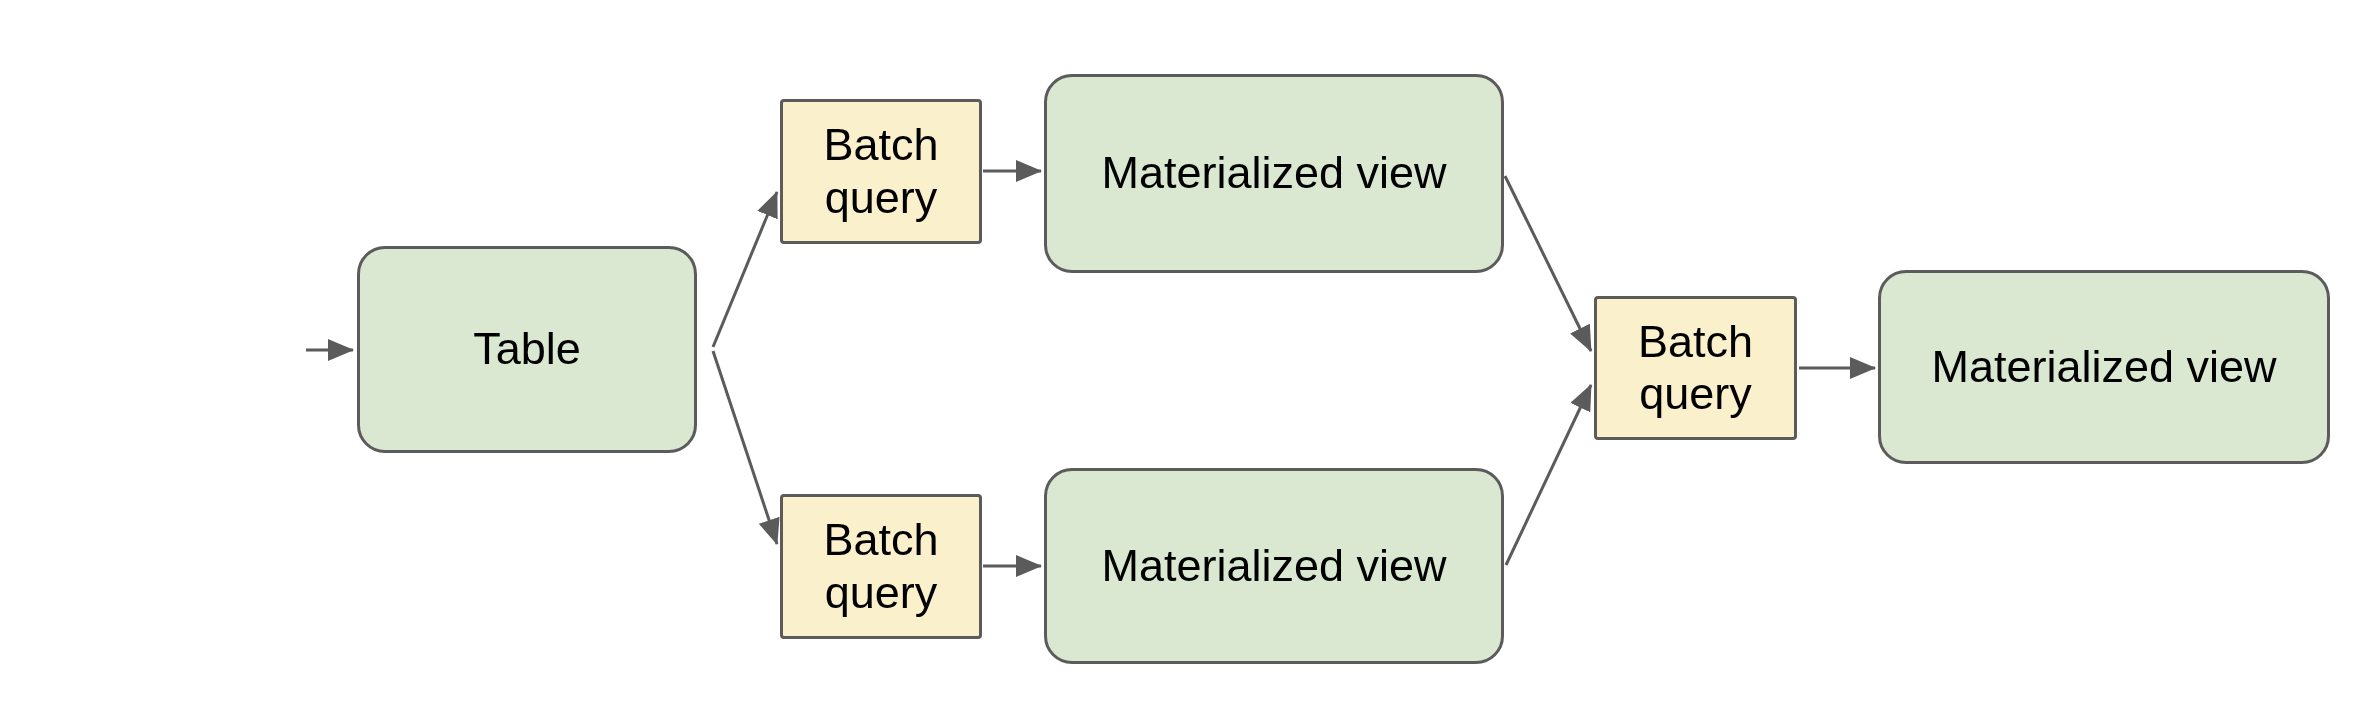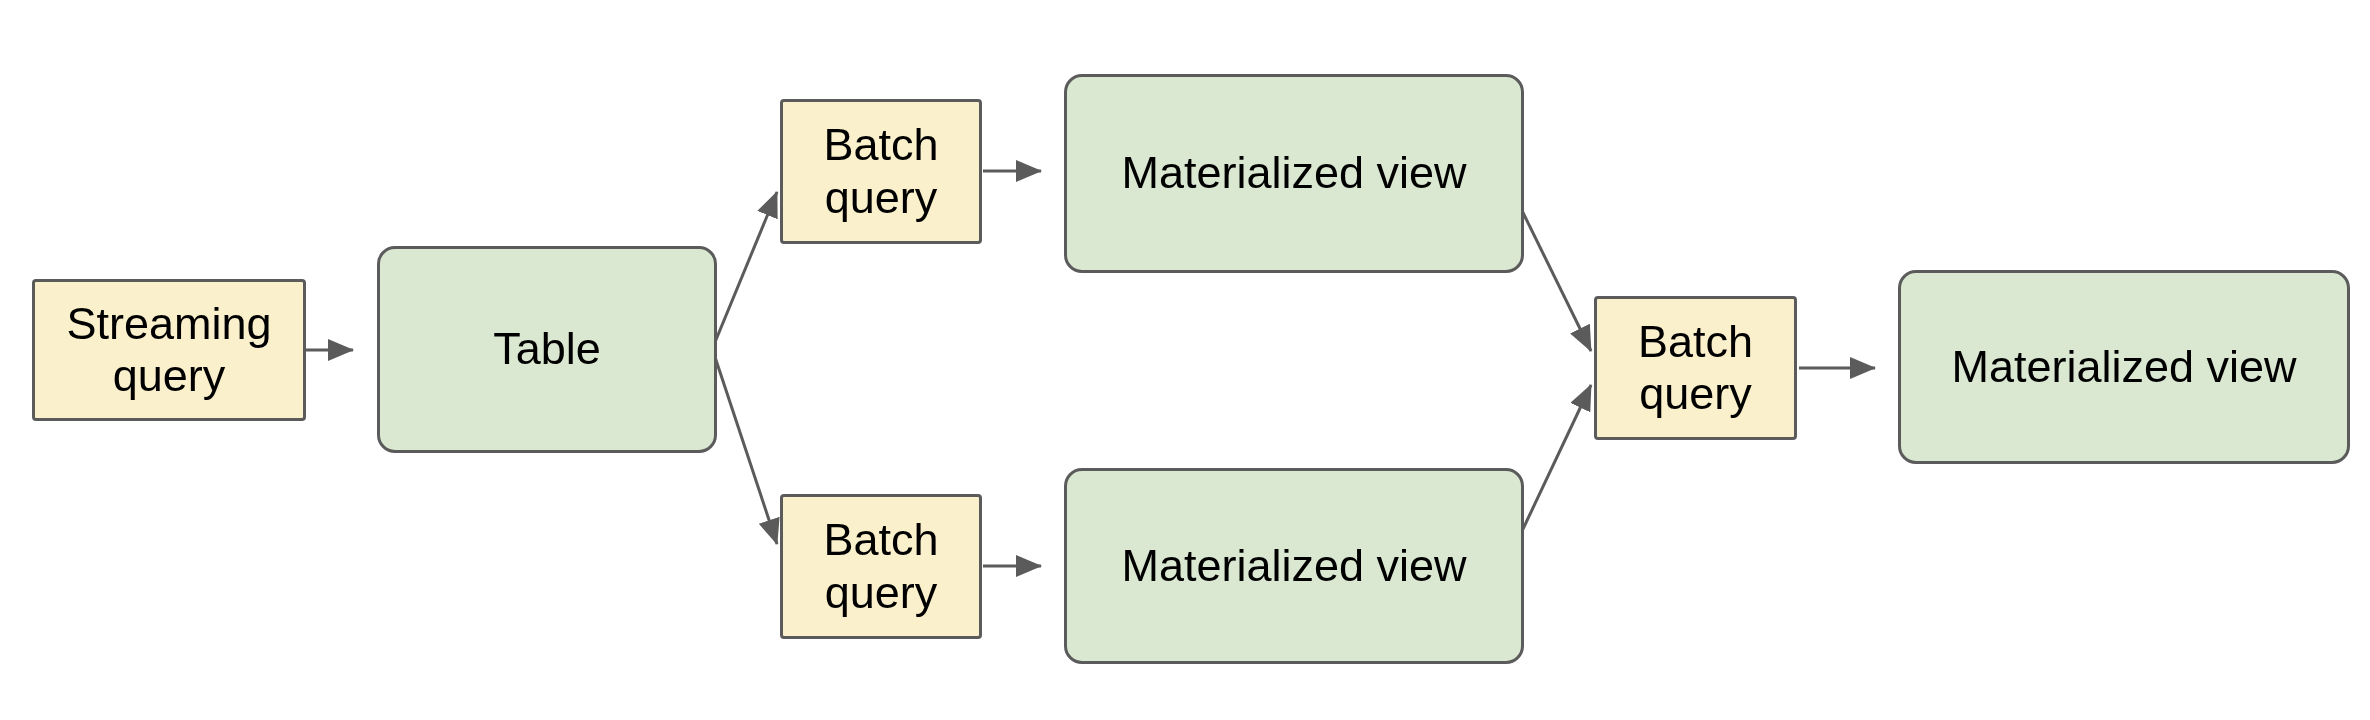--- a/index.html
+++ b/index.html
@@ -36,21 +36,21 @@
     align-items: center;
     justify-content: center;
     text-align: center;
     border: 3px solid var(--stroke);
     color: var(--text);
     font-size: 45px;
     line-height: 1.16;
     padding: 0 14px;
   }
   .node.query { background: var(--query-fill); border-radius: 4px; }
-  .node.view  { background: var(--view-fill);  border-radius: 18px; margin-left: 20px; }
+  .node.view  { background: var(--view-fill);  border-radius: 28px; }
 
   #n-streaming    { left: 32px;   top: 279px; width: 274px; height: 142px; }
   #n-table        { left: 357px;  top: 246px; width: 340px; height: 207px; }
   #n-batch-top    { left: 780px;  top: 99px;  width: 202px; height: 145px; }
   #n-mv-top       { left: 1044px; top: 74px;  width: 460px; height: 199px; }
   #n-batch-bottom { left: 780px;  top: 494px; width: 202px; height: 145px; }
   #n-mv-bottom    { left: 1044px; top: 468px; width: 460px; height: 196px; }
   #n-batch-right  { left: 1594px; top: 296px; width: 203px; height: 144px; }
   #n-mv-right     { left: 1878px; top: 270px; width: 452px; height: 194px; }
 </style>
@@ -68,23 +68,20 @@
     <line x1="306" y1="350" x2="353" y2="350" marker-end="url(#ah)"></line>
     <line x1="713" y1="347" x2="777" y2="192" marker-end="url(#ah)"></line>
     <line x1="713" y1="351" x2="777" y2="544" marker-end="url(#ah)"></line>
     <line x1="983" y1="171" x2="1041" y2="171" marker-end="url(#ah)"></line>
     <line x1="983" y1="566" x2="1041" y2="566" marker-end="url(#ah)"></line>
     <line x1="1505" y1="176" x2="1591" y2="351" marker-end="url(#ah)"></line>
     <line x1="1506" y1="565" x2="1591" y2="385" marker-end="url(#ah)"></line>
     <line x1="1799" y1="368" x2="1875" y2="368" marker-end="url(#ah)"></line>
   </svg>
 
-  <div class="node query" id="n-streaming">
-    <span>Streaming query</span>
-  </div>
 
   <div class="node view" id="n-table">
     <span>Table</span>
   </div>
 
   <div class="node query" id="n-batch-top">
     <span>Batch query</span>
   </div>
 
   <div class="node view" id="n-mv-top">

